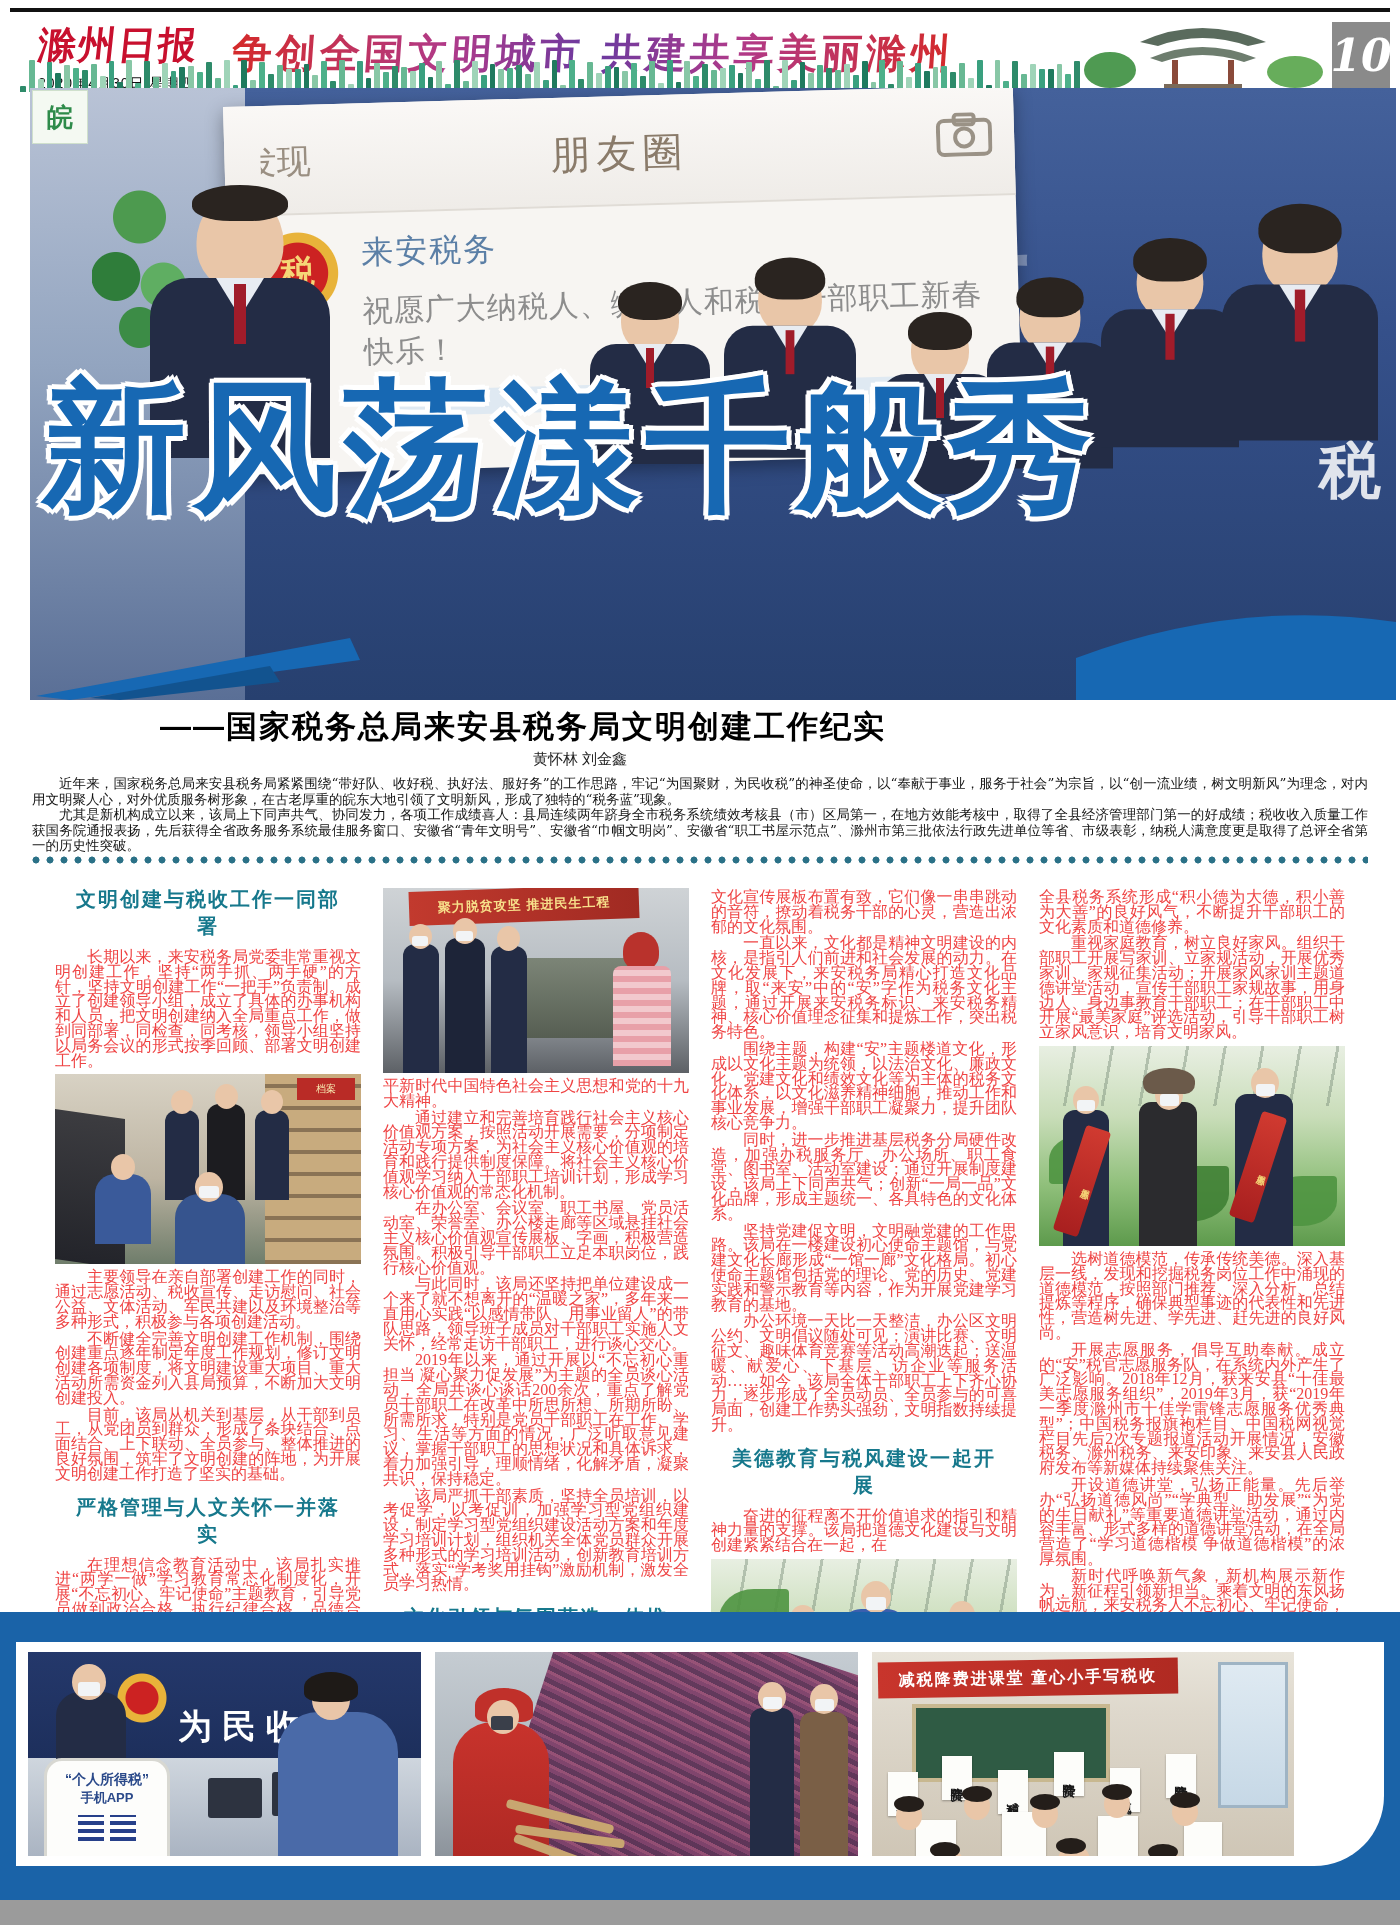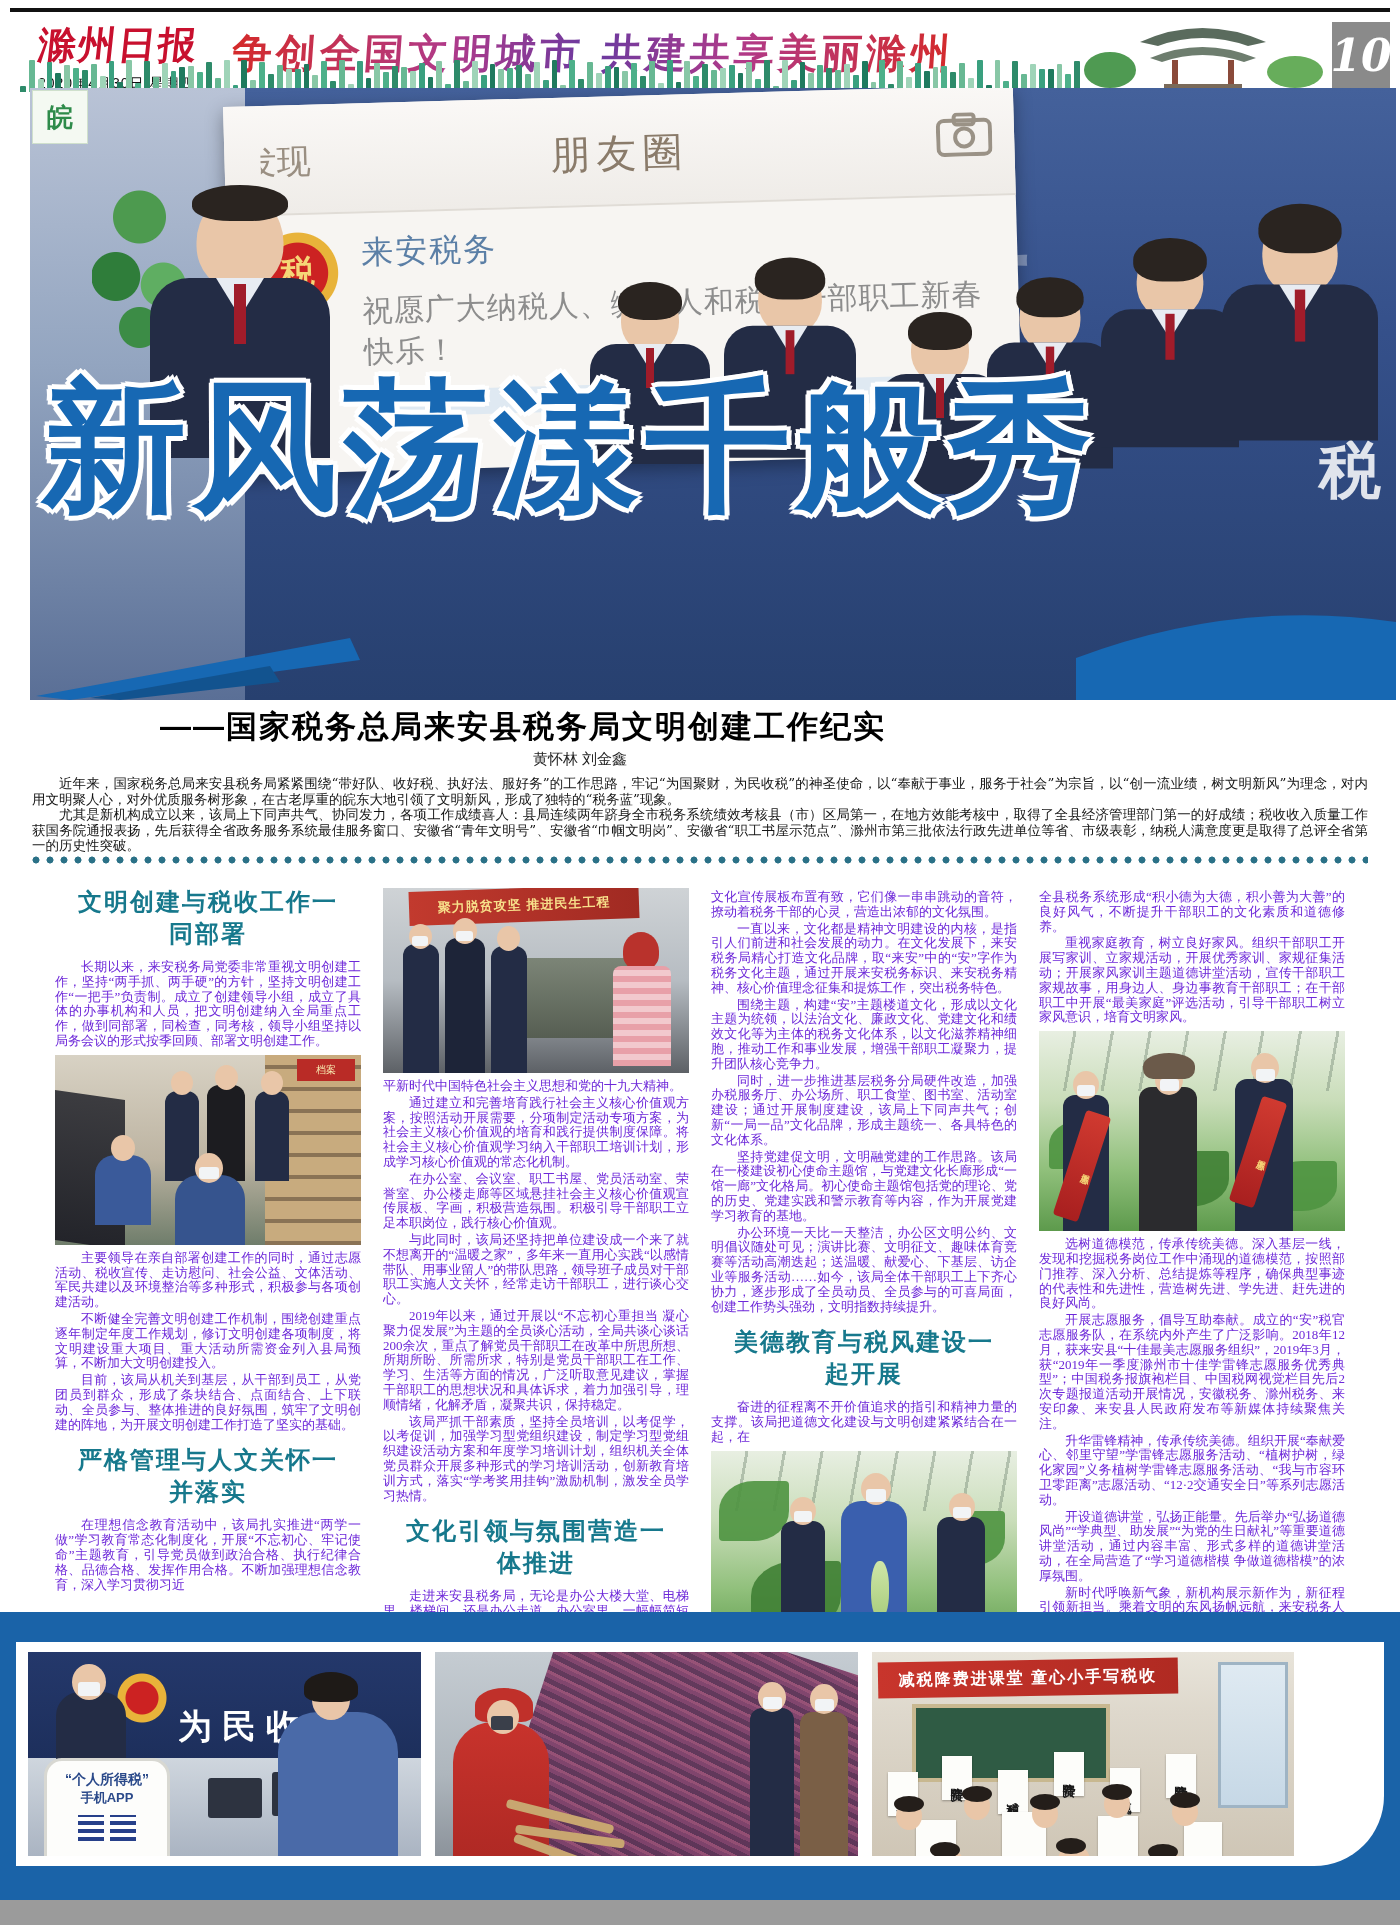--- a/index.html
+++ b/index.html
@@ -78,23 +78,23 @@
   .byline{position:absolute;left:430px;top:750px;width:300px;text-align:center;font-size:15px;color:#222;}
   .intro{position:absolute;left:32px;top:776px;width:1336px;font-family:"DejaVu Serif",serif;
     font-size:13.5px;line-height:15.5px;color:#151515;text-align:justify;}
   .intro p{margin:0;text-indent:2em;}
   .dots{position:absolute;left:32px;top:856px;width:1336px;height:9px;
     background-image:radial-gradient(circle at 4px 4px,#2b7187 3.2px,transparent 3.8px);
     background-size:14px 9px;background-repeat:repeat-x;}
   
   .columns{position:absolute;left:55px;top:882px;width:1290px;height:730px;display:flex;gap:22px;overflow:hidden;}
   .col{width:306px;flex:0 0 306px;overflow:hidden;}
-  .col p{margin:0 0 2px 0;font-family:"Liberation Serif",serif;font-size:13px;line-height:14.8px;text-align:justify;text-indent:2em;color:#6d28d9;}
+  .col p{margin:0 0 2px 0;font-family:"Liberation Serif",serif;font-size:16px;line-height:14.8px;text-align:justify;text-indent:2em;color:#ef4444;}
   .col p.noindent{text-indent:0;}
-  .col-heading{font-size:24px;font-weight:900;color:#16788c;text-align:center;letter-spacing:2px;margin:12px 11px 10px;}
+  .col-heading{font-size:20px;font-weight:900;color:#16788c;text-align:center;letter-spacing:2px;margin:12px 11px 10px;}
   .art-photo{position:relative;width:100%;overflow:hidden;margin:6px 0;background:#cfc8ba;}
   .ph-abs{position:absolute;}
   .fig-head{border-radius:50%;background:#e9c6a8;position:absolute;}
   .mask{position:absolute;background:#f2f4f6;border-radius:3px;}
   
   .photo1{height:190px;background:linear-gradient(180deg,#d8d2c4 0%,#bdb4a2 55%,#6f7d6b 100%);}
   .shelf{right:0;top:0;width:96px;height:190px;
     background:repeating-linear-gradient(0deg,#8a7355 0 4px,#c8ab7e 4px 22px),repeating-linear-gradient(90deg,rgba(0,0,0,.25) 0 2px,transparent 2px 24px);}
   .machine{left:0;top:40px;width:70px;height:150px;background:linear-gradient(180deg,#3c3c40,#23242a);transform:skewY(8deg);}
   .redsign{right:6px;top:4px;width:58px;height:22px;background:#b92b26;color:#f7e9b0;font-size:10px;display:flex;align-items:center;justify-content:center;}
@@ -501,21 +501,20 @@
       <div class="fig-head" style="left:116px;top:34px;width:28px;height:30px;"></div>
       <div class="mask" style="left:121px;top:48px;width:19px;height:12px;"></div>
       <div class="hat" style="left:104px;top:22px;"></div>
       <div class="officer" style="left:196px;top:48px;width:58px;height:152px;"></div>
       <div class="fig-head" style="left:212px;top:22px;width:28px;height:30px;"></div>
       <div class="mask" style="left:217px;top:38px;width:19px;height:12px;"></div>
       <div class="sash" style="left:206px;top:66px;">志愿服务</div>
     </div>
     <p>选树道德模范，传承传统美德。深入基层一线，发现和挖掘税务岗位工作中涌现的道德模范，按照部门推荐、深入分析、总结提炼等程序，确保典型事迹的代表性和先进性，营造树先进、学先进、赶先进的良好风尚。</p>
     <p>开展志愿服务，倡导互助奉献。成立的“安”税官志愿服务队，在系统内外产生了广泛影响。2018年12月，获来安县“十佳最美志愿服务组织”，2019年3月，获“2019年一季度滁州市十佳学雷锋志愿服务优秀典型”；中国税务报旗袍栏目、中国税网视觉栏目先后2次专题报道活动开展情况，安徽税务、滁州税务、来安印象、来安县人民政府发布等新媒体持续聚焦关注。</p>
-    <p>升华雷锋精神，传承传统美德。组织开展“奉献爱心、邻里守望”学雷锋志愿服务活动、“植树护树，绿化家园”义务植树学雷锋志愿服务活动、“我与市容环卫零距离”志愿活动、“12·2交通安全日”等系列志愿活动。</p>
     <p>开设道德讲堂，弘扬正能量。先后举办“弘扬道德风尚”“学典型、助发展”“为党的生日献礼”等重要道德讲堂活动，通过内容丰富、形式多样的道德讲堂活动，在全局营造了“学习道德楷模 争做道德楷模”的浓厚氛围。</p>
     <p>新时代呼唤新气象，新机构展示新作为，新征程引领新担当。乘着文明的东风扬帆远航，来安税务人不忘初心、牢记使命，必将在实现新跨越的征途上，一路高歌，走向更加灿烂的明天！</p>
   </div>
 </div>
 
 <div class="strip">
   <div class="strip-inner">
 
     <div class="strip-photo sp1">
       <div class="hall-emblem"></div>

